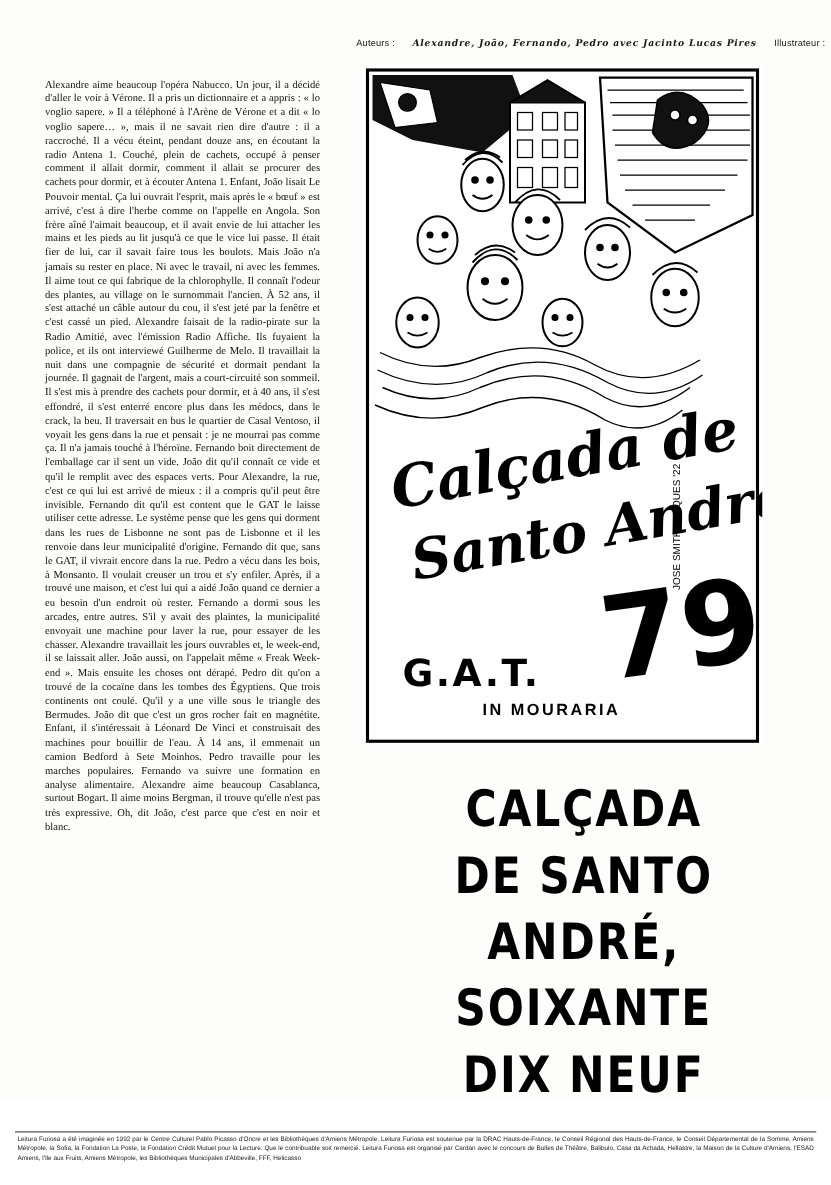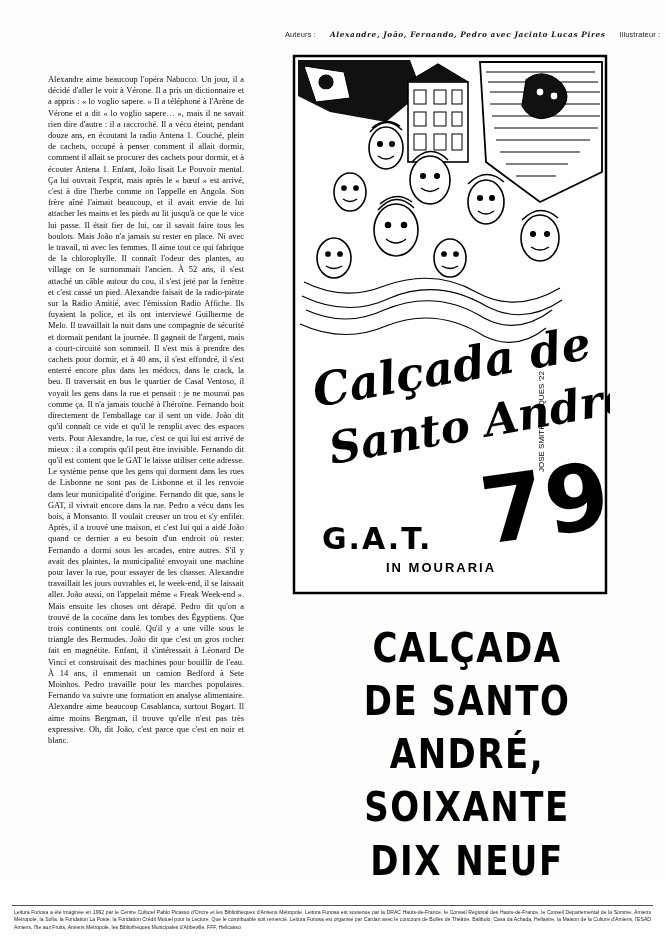--- a/index.html
+++ b/index.html
@@ -51,21 +51,21 @@
     top: 62px;
     width: 220px;
     font-size: 8.45px;
     line-height: 11.2px;
     text-align: justify;
     text-justify: inter-word;
     hyphens: auto;
     color: #0d0d0d;
     font-family: "Liberation Serif", serif;
   }
-  .text-col p { margin: 12px; }
+  .text-col p { margin: 0; }
 
   
   .art-col {
     position: absolute;
     left: 290px;
     top: 52px;
     width: 340px;
   }
 
   .poster {

